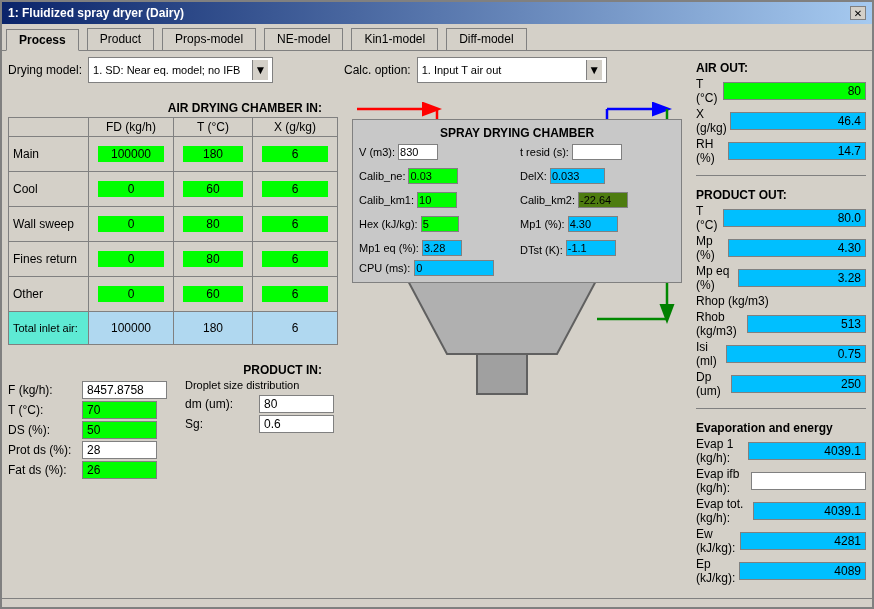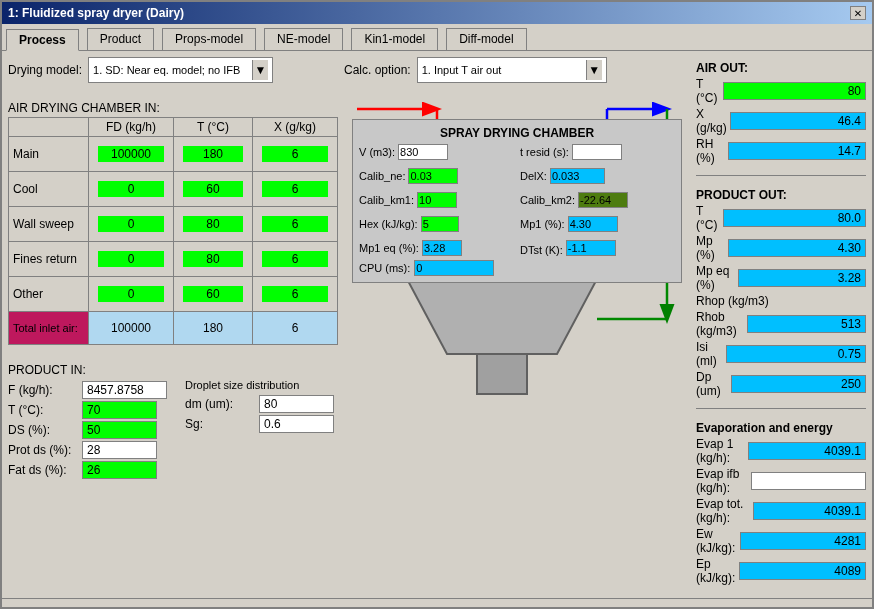--- a/index.html
+++ b/index.html
@@ -18,21 +18,21 @@
     .content { display: flex; flex: 1; padding: 6px; gap: 6px; }
     
     
     .left-panel { width: 330px; display: flex; flex-direction: column; gap: 12px; }
     
     .drying-model-row { display: flex; align-items: center; gap: 6px; margin-bottom: 4px; }
     .label { font-size: 12px; }
     .dropdown { background: white; border: 1px solid #808080; padding: 2px 4px; display: flex; align-items: center; justify-content: space-between; cursor: pointer; }
     .dropdown-btn { width: 16px; height: 20px; background: #d4d0c8; border-left: 1px solid #808080; display: flex; align-items: center; justify-content: center; }
     
-    .section-title { font-weight: normal; font-size: 12px; margin: 2px 0; }
+    .section-title { font-weight: bold; font-size: 12px; margin: 2px 16px; text-align: right; }
     
     .air-table { width: 100%; border-collapse: collapse; }
     .air-table th { background: #d4d0c8; padding: 2px 4px; text-align: center; font-weight: normal; border: 1px solid #808080; }
     .air-table td { border: 1px solid #808080; padding: 9px; }
     .air-table td:first-child { background: #d4d0c8; padding: 2px 4px; }
     
     .input-green { background: #00ff00; border: none; width: 100%; text-align: center; padding: 1px; }
     
     .product-section { margin-top: 4px; }
     .product-row { display: flex; align-items: center; gap: 4px; margin: 2px 0; }
@@ -127,21 +127,21 @@
               <td><input class="input-green" value="80" style=""></td>
               <td><input class="input-green" value="6" style=""></td>
             </tr>
             <tr>
               <td style="background:#d4d0c8;">Other</td>
               <td><input class="input-green" value="0" style=""></td>
               <td><input class="input-green" value="60" style=""></td>
               <td><input class="input-green" value="6" style=""></td>
             </tr>
             <tr style="background:#b0d8f0;">
-              <td style="background:#be185d; font-size:11px;margin-top:36px;">Total inlet air:</td>
+              <td style="background:#5eead4; font-size:11px;margin-top:36px;">Total inlet air:</td>
               <td><input style="background: rgb(176, 216, 240); border: none; width: 100%; text-align: center;" value="100000" readonly=""></td>
               <td><input style="background: rgb(176, 216, 240); border: none; width: 100%; text-align: center;" value="180" readonly=""></td>
               <td><input style="background: rgb(176, 216, 240); border: none; width: 100%; text-align: center;" value="6" readonly=""></td>
             </tr>
           </tbody>
         </table>
       </div>
 
       <div class="product-section">
         <div class="section-title">PRODUCT IN:</div>
@@ -239,21 +239,21 @@
 
           <rect x="59" y="39" width="262" height="2" fill="#008800" opacity="0.0"></rect>
         </svg>
 
         <div style="position:absolute; top:30px; left:5px; right:5px; background:#c8c8c8; border:1px solid #808080; padding:6px; z-index:1;">
           <div style="font-weight:bold; font-size:12px; margin-bottom:4px; text-align:center;">SPRAY DRYING CHAMBER</div>
 
           <div style="display:grid; grid-template-columns:1fr 1fr; gap:8px 6px;">
             <div style="display:flex; align-items:center; gap:3px;">
               <span style="font-size:11px;">V (m3):</span>
-              <input style="width: 50px; background: white; border: 1px solid rgb(128, 128, 128); font-size: 11px; padding: 1px;" value="830">
+              <input style="width: 40px; background: white; border: 1px solid rgb(128, 128, 128); font-size: 11px; padding: 1px;" value="830">
             </div>
             <div style="display:flex; align-items:center; gap:3px;">
               <span style="font-size:11px;">t resid (s):</span>
               <input style="width: 50px; background: white; border: 1px solid rgb(128, 128, 128); font-size: 11px; padding: 1px;" value="">
             </div>
             <div style="display:flex; align-items:center; gap:3px;">
               <span style="font-size:11px;">Calib_ne:</span>
               <input style="width: 50px; background: rgb(0, 255, 0); border: 1px solid rgb(128, 128, 128); font-size: 11px; padding: 1px;" value="0.03">
             </div>
             <div style="display:flex; align-items:center; gap:3px;">

